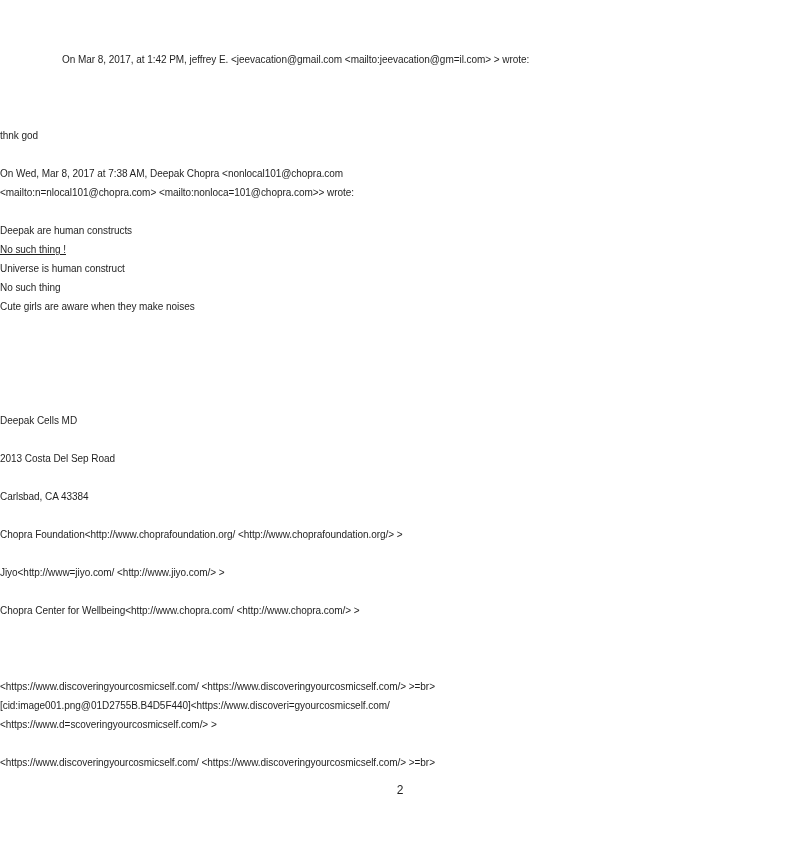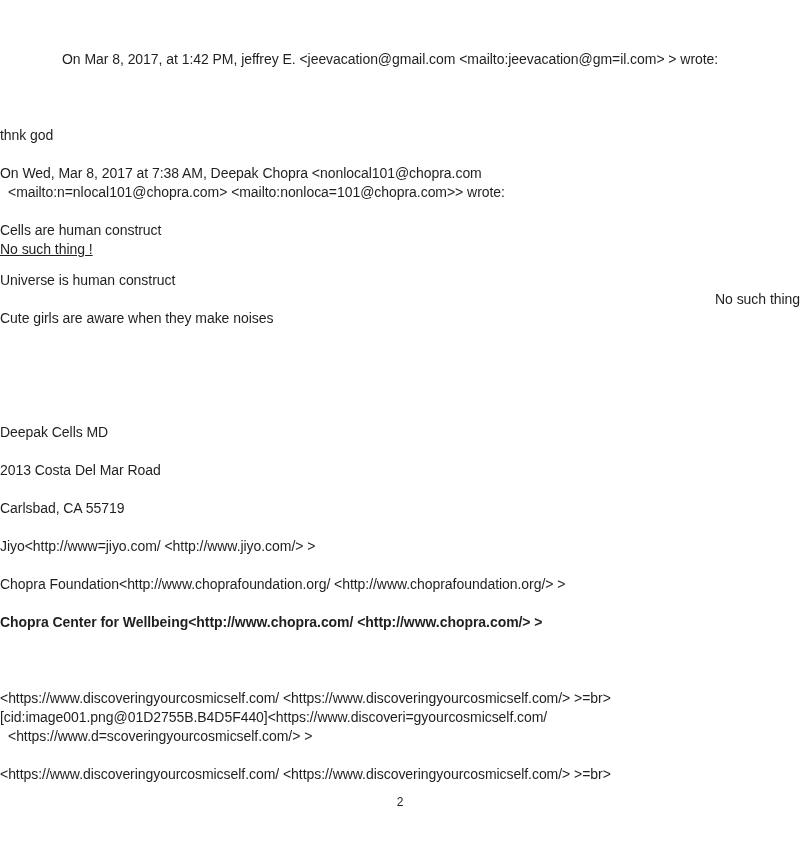--- a/index.html
+++ b/index.html
@@ -13,54 +13,54 @@
     height: 841px;
     background: #ffffff;
     overflow: hidden;
     font-family: "Liberation Sans", sans-serif;
     color: #1f1f1f;
   }
   .email-body {
     padding-top: 50px;
   }
   .line {
-    font-size: 14px;
+    font-size: 10px;
     line-height: 19px;
     white-space: pre;
     letter-spacing: -0.05px;
   }
-  .indent-0 { padding-left: 8px; }
+  .indent-0 { padding-left: 0; }
   .indent-1 { padding-left: 62px; }
   .indent-2 { }
   .page-number {
     margin-top: 10px;
     text-align: center;
     font-size: 12px;
     line-height: 16px;
   }
 </style>
 </head>
 <body>
 
 <div class="page">
   <div class="email-body" id="email-body">
       <div class="line indent-1" style="margin-top: 0px;">On Mar 8, 2017, at 1:42 PM, jeffrey E. &lt;jeevacation@gmail.com &lt;mailto:jeevacation@gm=il.com&gt; &gt; wrote:</div>
       <div class="line indent-2" style="margin-top: 57px;">thnk god</div>
       <div class="line indent-2" style="margin-top: 19px;">On Wed, Mar 8, 2017 at 7:38 AM, Deepak Chopra &lt;nonlocal101@chopra.com</div>
       <div class="line indent-0" style="margin-top: 0px;">&lt;mailto:n=nlocal101@chopra.com&gt; &lt;mailto:nonloca=101@chopra.com&gt;&gt; wrote:</div>
-      <div class="line indent-2" style="margin-top: 19px;">Cells are human construct</div>
+      <div class="line indent-2" style="margin-top: 19px;">Deepak are human constructs</div>
       <div class="line indent-2" style="margin-top: 0px; text-decoration: underline;">No such thing !</div>
-      <div class="line indent-2" style="margin-top: 12px;">Universe is human construct</div>
-      <div class="line indent-2" style="margin-top: 0px; text-align: right;">No such thing</div>
+      <div class="line indent-2" style="margin-top: 0px;">Universe is human construct</div>
+      <div class="line indent-2" style="margin-top: 0px;">No such thing</div>
       <div class="line indent-2" style="margin-top: 0px;">Cute girls are aware when they make noises</div>
       <div class="line indent-2" style="margin-top: 95px;">Deepak Cells MD</div>
-      <div class="line indent-2" style="margin-top: 19px;">2013 Costa Del Mar Road</div>
-      <div class="line indent-2" style="margin-top: 19px;">Carlsbad, CA 55719</div>
+      <div class="line indent-2" style="margin-top: 19px;">2013 Costa Del Sep Road</div>
+      <div class="line indent-2" style="margin-top: 19px;">Carlsbad, CA 43384</div>
+      <div class="line indent-2" style="margin-top: 19px;">Chopra Foundation&lt;http://www.choprafoundation.org/ &lt;http://www.choprafoundation.org/&gt; &gt;</div>
       <div class="line indent-2" style="margin-top: 19px;">Jiyo&lt;http://www=jiyo.com/ &lt;http://www.jiyo.com/&gt; &gt;</div>
-      <div class="line indent-2" style="margin-top: 19px;">Chopra Foundation&lt;http://www.choprafoundation.org/ &lt;http://www.choprafoundation.org/&gt; &gt;</div>
-      <div class="line indent-2" style="margin-top: 19px; font-weight: bold;">Chopra Center for Wellbeing&lt;http://www.chopra.com/ &lt;http://www.chopra.com/&gt; &gt;</div>
+      <div class="line indent-2" style="margin-top: 19px;">Chopra Center for Wellbeing&lt;http://www.chopra.com/ &lt;http://www.chopra.com/&gt; &gt;</div>
       <div class="line indent-2" style="margin-top: 57px;">&lt;https://www.discoveringyourcosmicself.com/ &lt;https://www.discoveringyourcosmicself.com/&gt; &gt;=br&gt;</div>
       <div class="line indent-2" style="margin-top: 0px;">[cid:image001.png@01D2755B.B4D5F440]&lt;https://www.discoveri=gyourcosmicself.com/</div>
       <div class="line indent-0" style="margin-top: 0px;">&lt;https://www.d=scoveringyourcosmicself.com/&gt; &gt;</div>
       <div class="line indent-2" style="margin-top: 19px;">&lt;https://www.discoveringyourcosmicself.com/ &lt;https://www.discoveringyourcosmicself.com/&gt; &gt;=br&gt;</div>
     </div>
   <div class="page-number">2</div>
 </div>
 
 </body></html>

